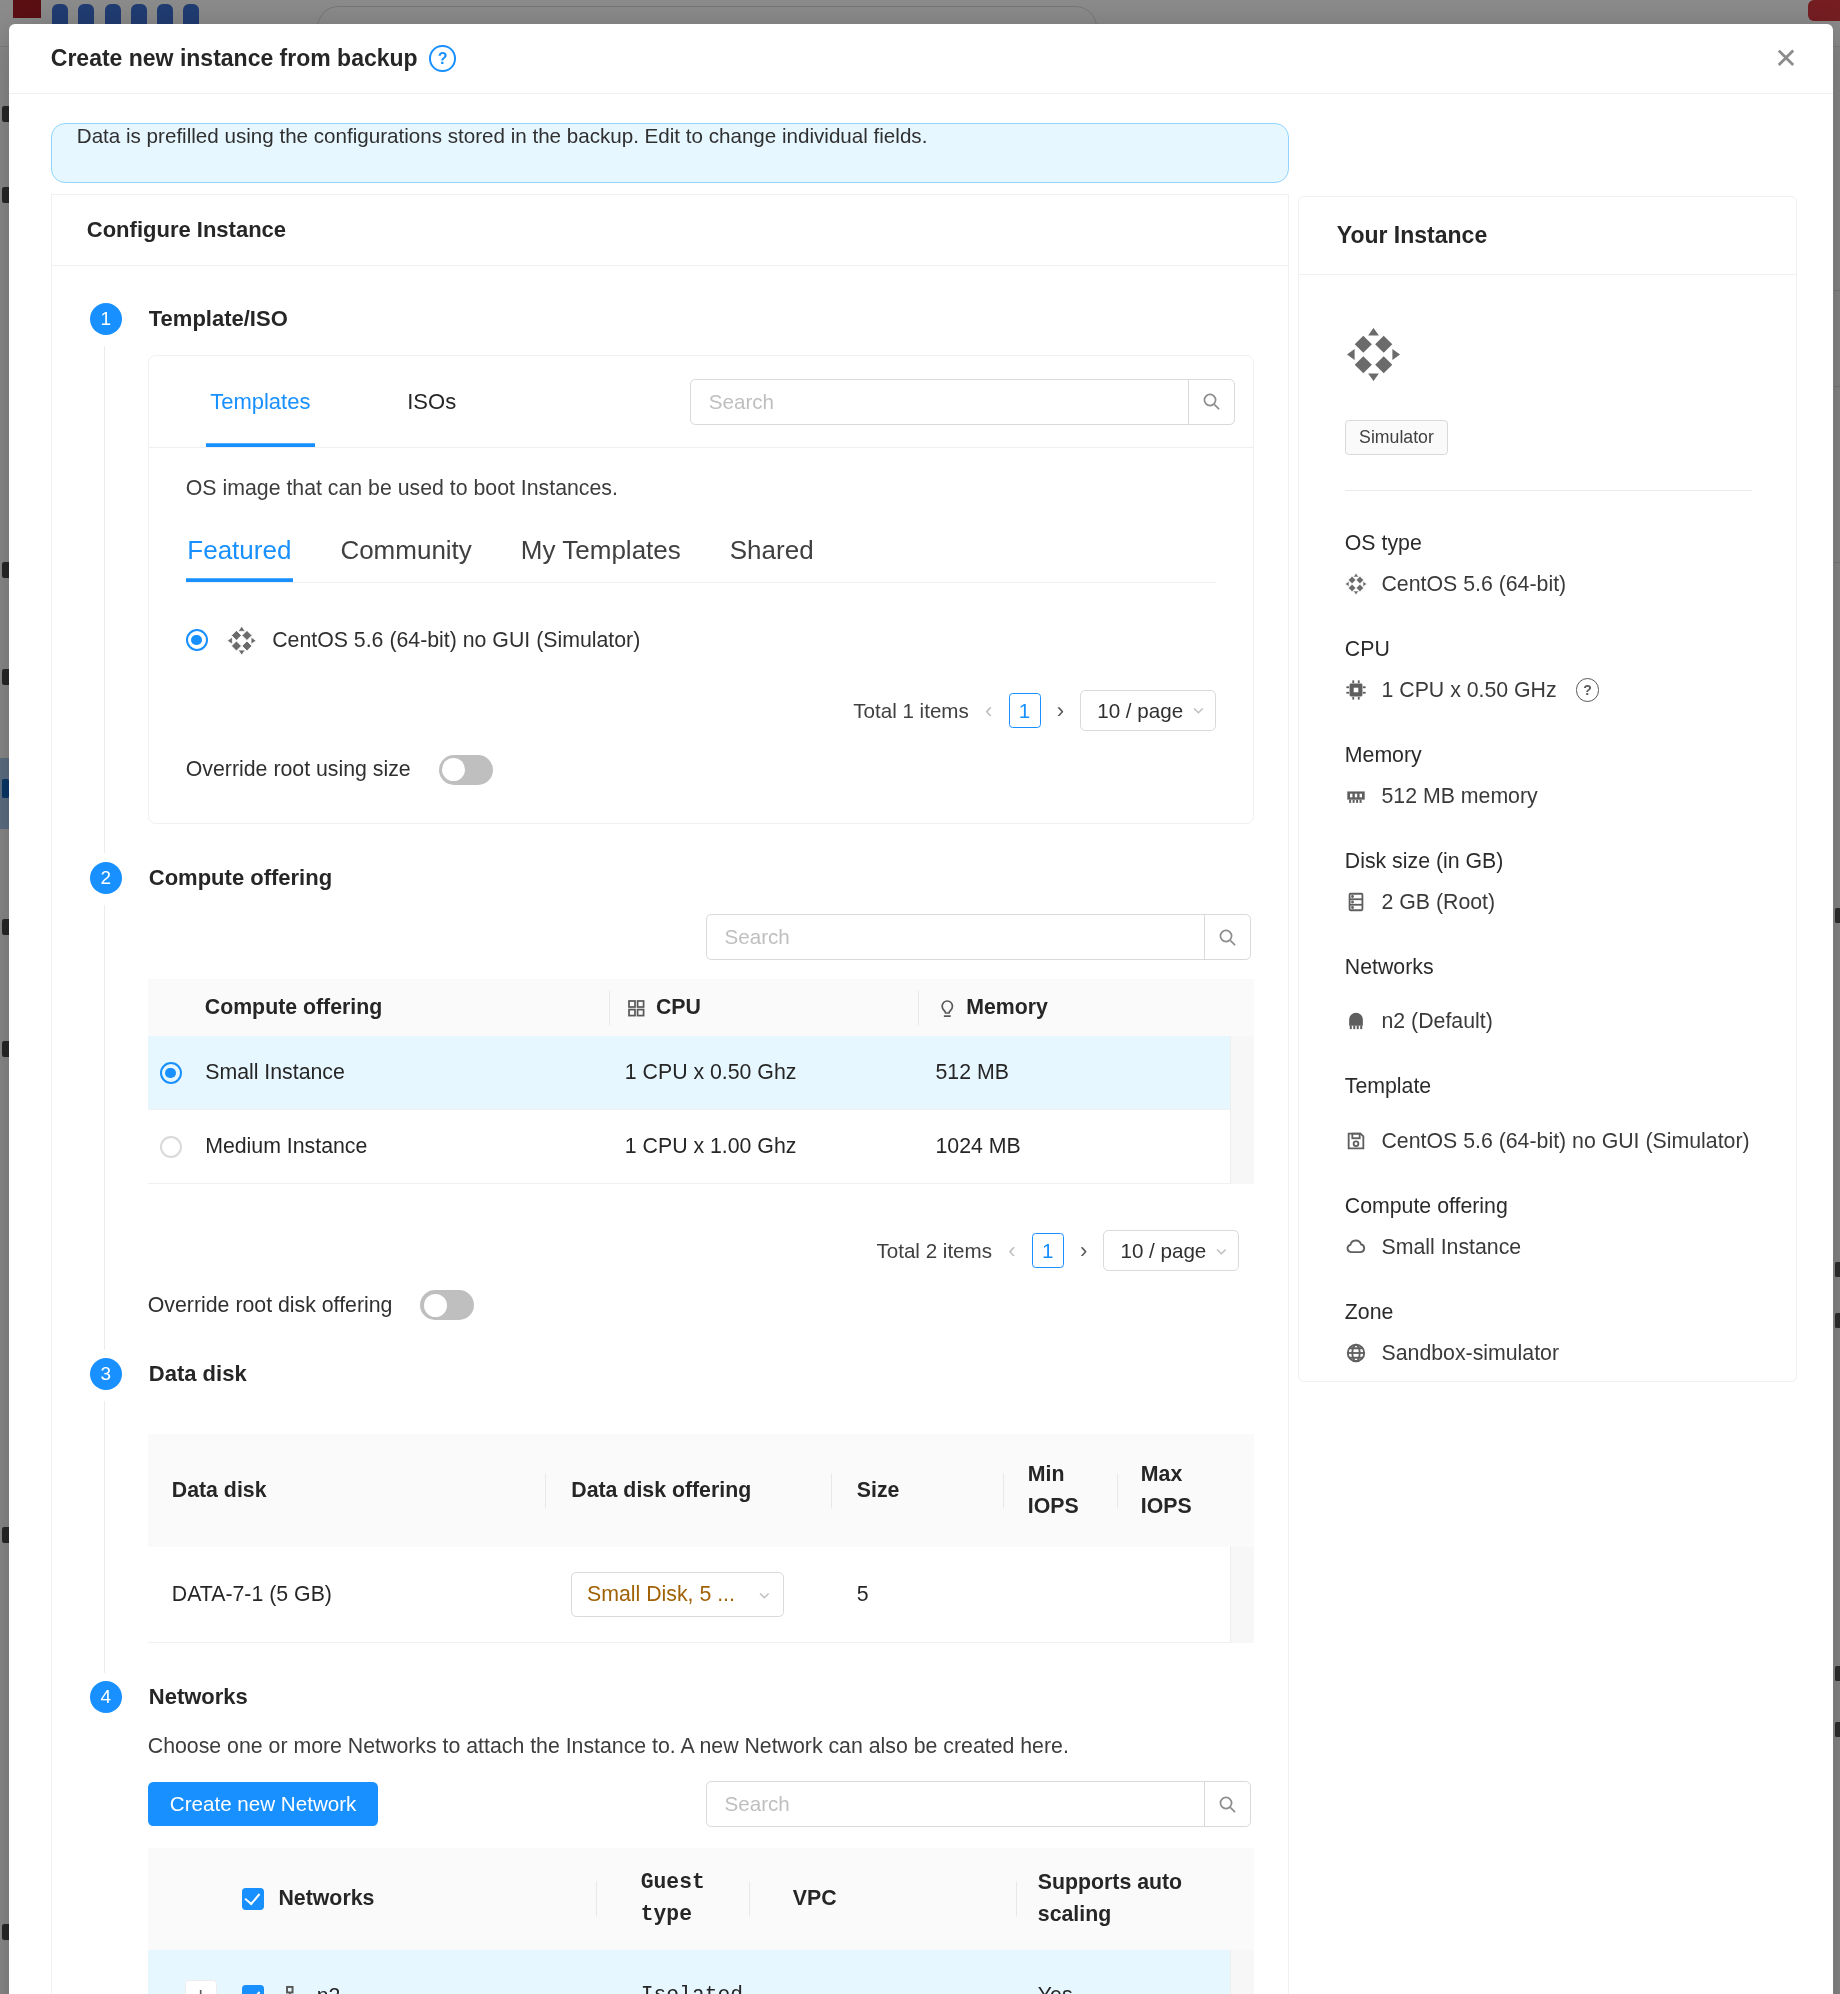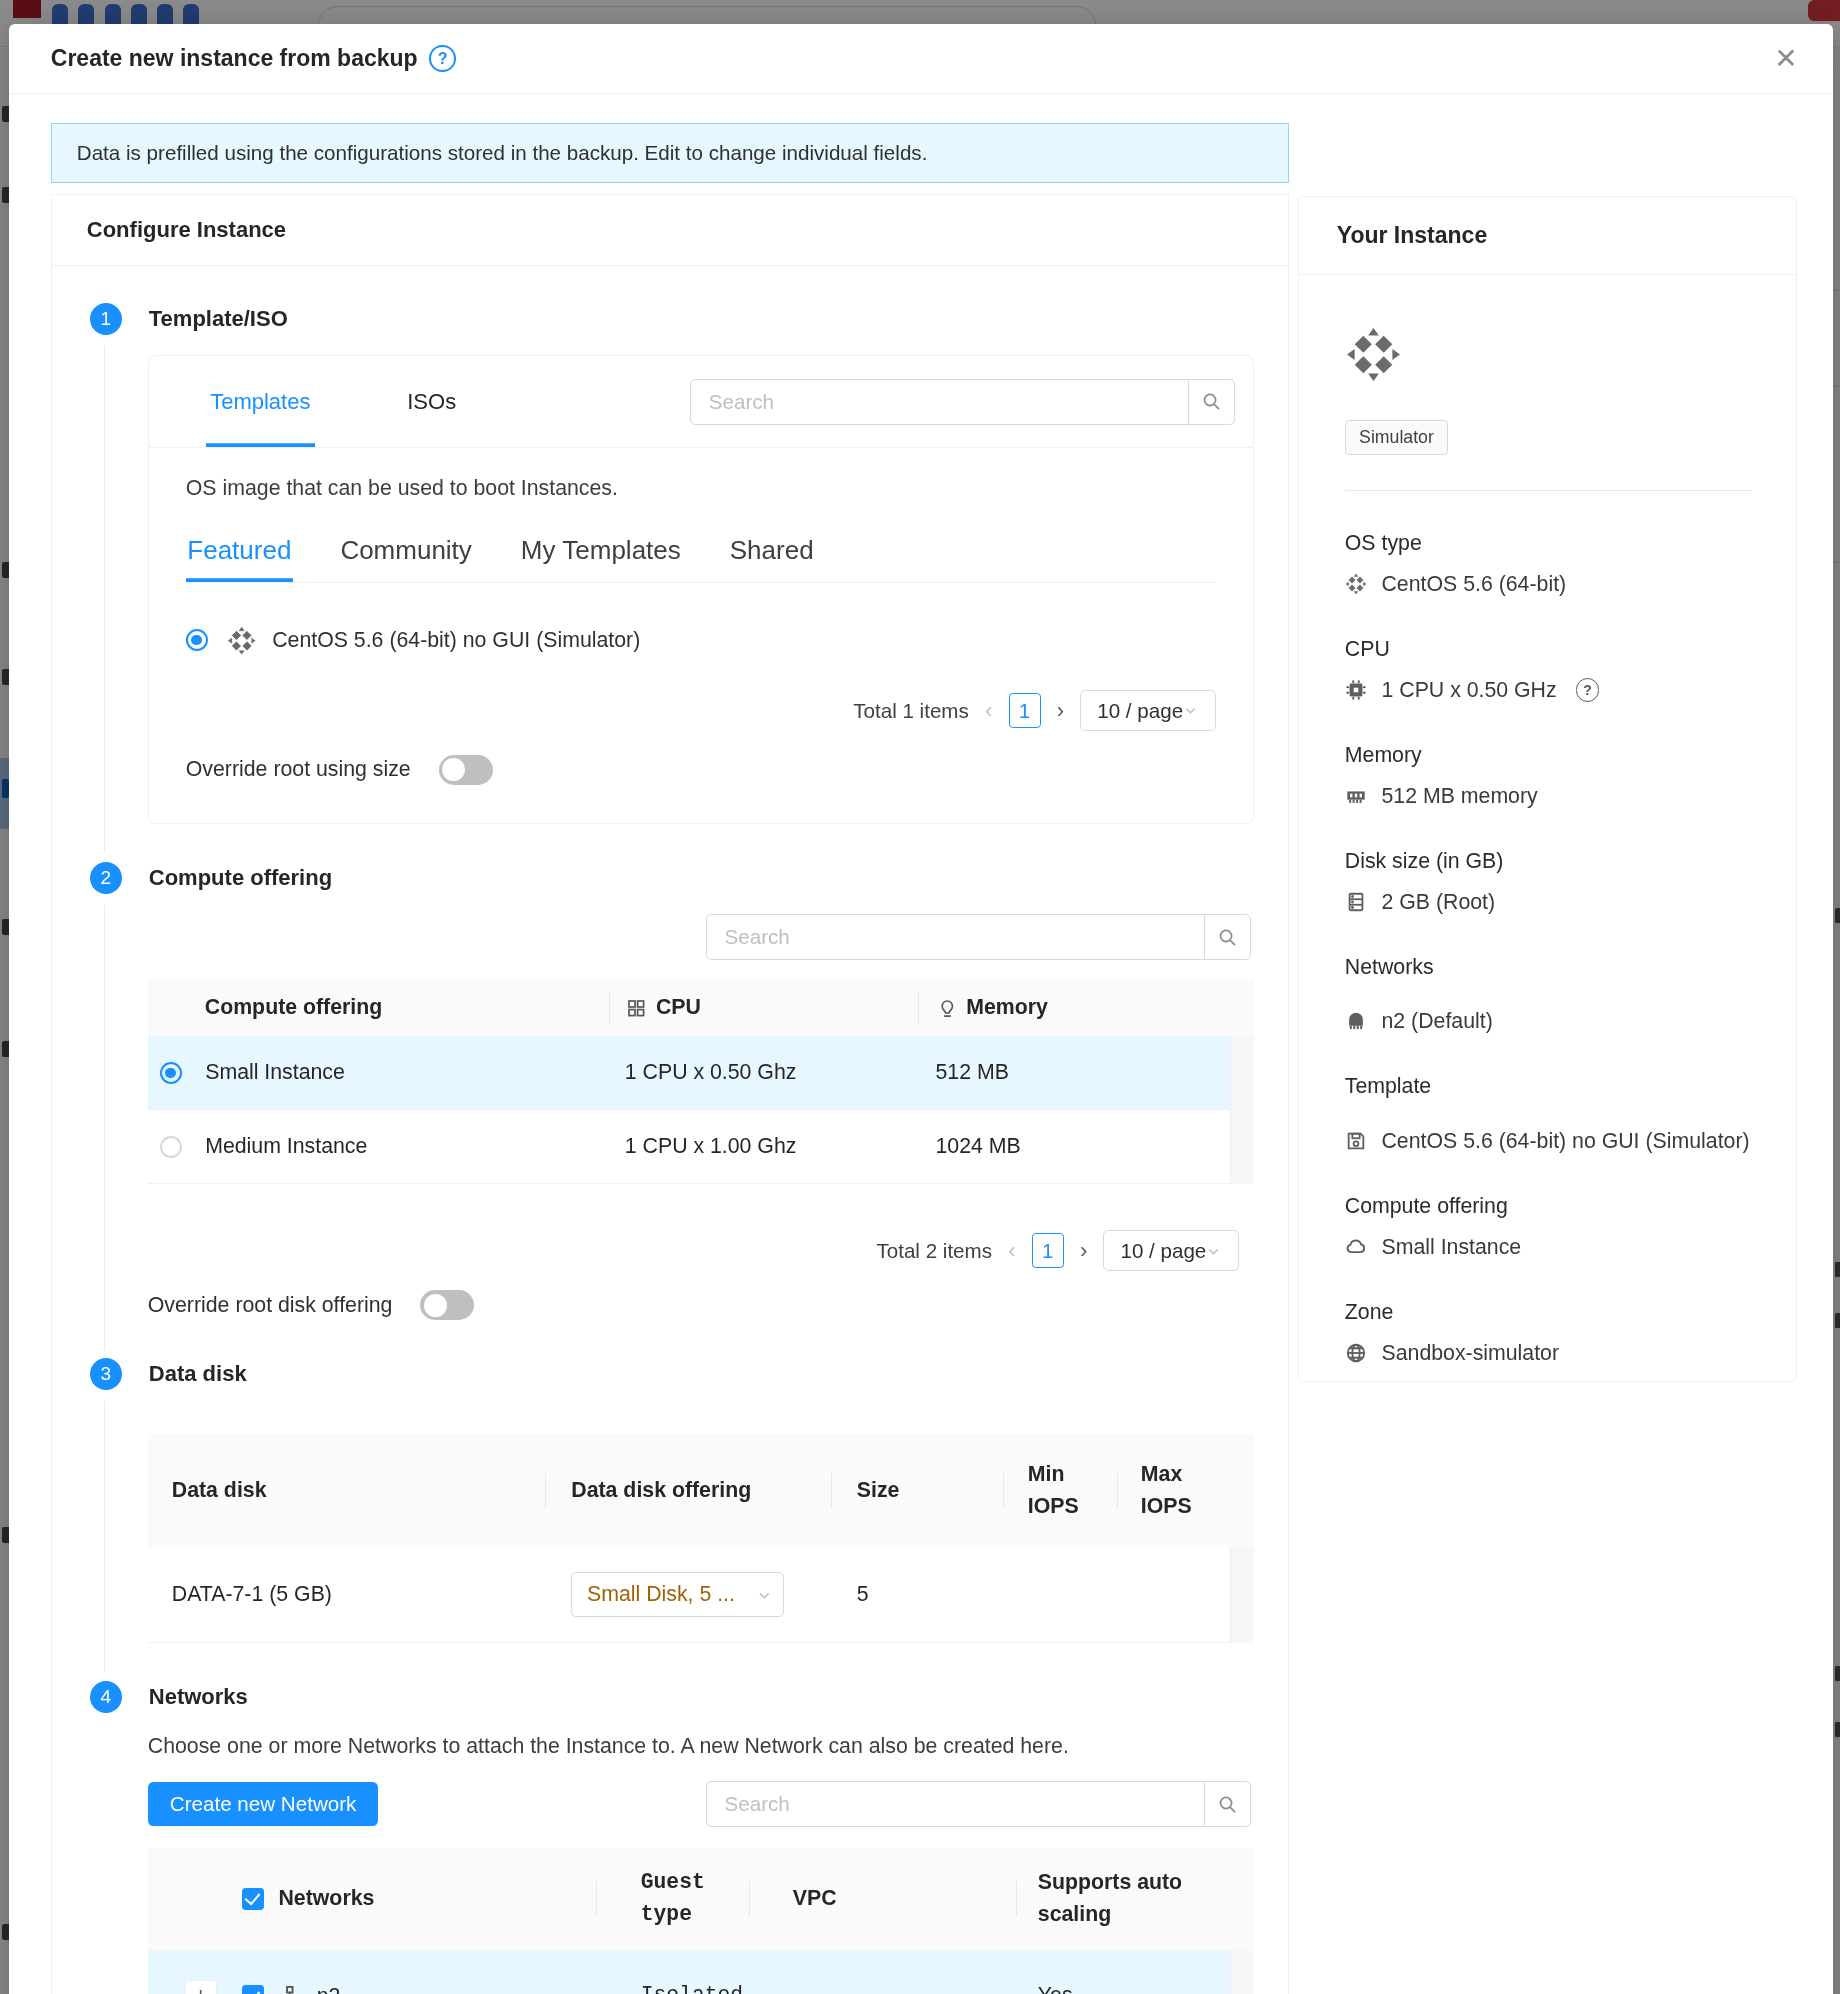--- a/index.html
+++ b/index.html
@@ -24,22 +24,22 @@
   
   .modal{position:absolute;left:8.8px;top:24px;width:1824px;height:2032px;background:#fff;border-radius:5.9px 5.9px 0 0;
     box-shadow:0 7.4px 37px rgba(0,0,0,.25);z-index:2;}
   .modal-header{height:70px;display:flex;align-items:center;padding:0 35px 0 42px;border-bottom:0.7px solid #f0f0f0;}
   .modal-title{font-size:23px;font-weight:700;}
   .qmark{width:26.5px;height:26.5px;border:2.2px solid #1890ff;color:#1890ff;border-radius:50%;font-size:16px;font-weight:700;
     display:inline-flex;align-items:center;justify-content:center;margin-left:11.8px;}
   .close-x{margin-left:auto;font-size:28px;color:#8c8c8c;line-height:1;cursor:pointer;}
   .modal-body{position:relative;padding:29.4px 0 0 42px;}
   
-  .banner{width:1238px;height:60px;background:#e6f7ff;border:1.5px solid #91d5ff;border-radius:0;
-    display:flex;align-items:center;padding:0 25px;font-size:20.6px;color:#303030;}
+  .banner{width:1238px;height:60px;background:#e6f7ff;border:1.5px solid #91d5ff;border-radius:14px;
+    display:flex;padding:0 25px;font-size:20.6px;color:#303030;}
   
   .cfg-card{width:1238px;border:0.7px solid #f0f0f0;margin-top:10.3px;padding-bottom:29.4px;}
   .cfg-title{padding:22px 35px;font-size:22px;font-weight:700;border-bottom:0.7px solid #f0f0f0;}
   .steps{padding:37px 37px 0 0;}
   .step{position:relative;}
   .step .tail{position:absolute;left:52px;top:43px;bottom:-29.4px;width:1.5px;background:#ececec;}
   .step-head{display:flex;align-items:center;}
   .step-num{width:32px;height:32px;border-radius:50%;background:#1890ff;color:#fff;font-size:19px;
     display:flex;align-items:center;justify-content:center;margin-left:38px;flex:0 0 auto;}
   .step-label{margin-left:27px;font-size:22px;font-weight:700;}
@@ -66,21 +66,21 @@
   .radio.off{border-color:#d9d9d9;}
   .radio.off::after{display:none;}
   .opt-row .centos{margin-left:19px;}
   .opt-label{margin-left:16px;font-size:21.3px;color:#303030;}
   .pag-row{display:flex;align-items:center;justify-content:flex-end;gap:13.3px;margin-top:35px;font-size:20.6px;color:#404040;}
   .pag-arrow{color:#bfbfbf;font-size:22px;padding:0 2.9px;cursor:pointer;}
   .pag-arrow.next{color:#595959;}
   .pag-page{min-width:32px;height:35px;border:1.5px solid #1890ff;border-radius:3.7px;color:#1890ff;
     display:flex;align-items:center;justify-content:center;font-size:20.6px;cursor:pointer;}
   .pag-size{height:41px;border:1.5px solid #d9d9d9;border-radius:5.2px;display:flex;align-items:center;
-    padding:0 17px 0 16px;gap:0;color:#303030;cursor:pointer;background:#fff;}
+    padding:0 9px 0 16px;gap:8px;color:#303030;cursor:pointer;background:#fff;}
   .override-row{display:flex;align-items:center;gap:28px;margin-top:23.6px;font-size:21.3px;color:#303030;}
   .switch{width:54px;height:30px;border-radius:30px;background:rgba(0,0,0,.25);position:relative;cursor:pointer;flex:0 0 auto;}
   .switch::after{content:'';position:absolute;left:3.7px;top:3.7px;width:23px;height:23px;border-radius:50%;background:#fff;}
   
   .srow{display:flex;justify-content:flex-end;margin-bottom:19px;}
   .dtable{width:1106px;position:relative;font-size:21.3px;}
   .dt-head{display:flex;background:#fafafa;align-items:center;font-weight:600;color:#262626;}
   .dt-col{position:relative;display:flex;align-items:center;}
   .dt-col .vline{position:absolute;left:0;top:50%;transform:translateY(-50%);height:35px;width:1.5px;background:#e8e8e8;}
   .dt-row{display:flex;align-items:center;border-bottom:1.5px solid #f0f0f0;background:#fff;}

